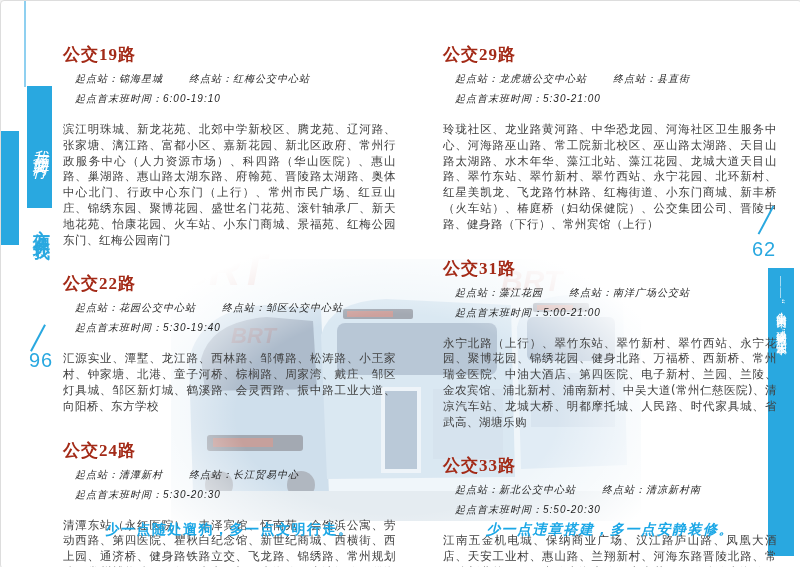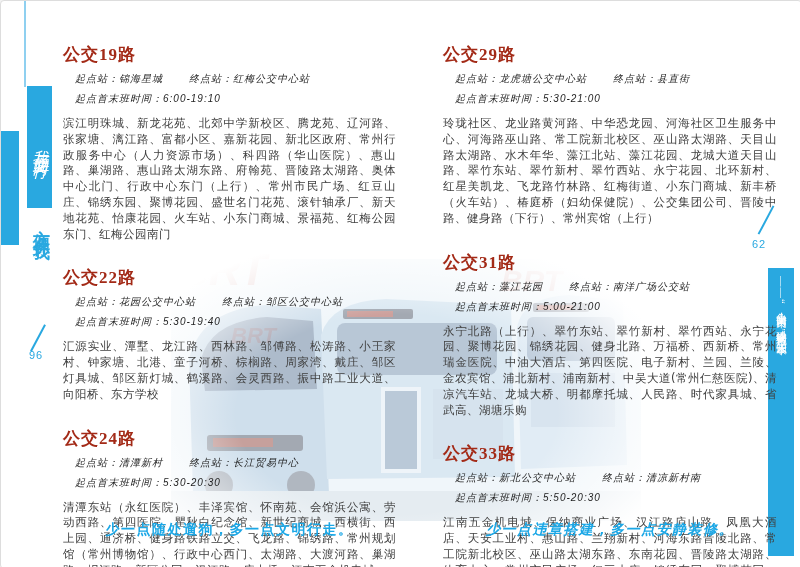--- a/index.html
+++ b/index.html
@@ -19,21 +19,21 @@
     font-family:"Liberation Serif",serif;font-weight:bold;
     font-size:17px;color:#a32a17;margin:0 0 6px 0;letter-spacing:1px;
   }
   .route-meta{
     font-family:Liberation Sans, sans-serif;font-style:italic;
     font-size:10px;color:#1e1e1e;margin:0 0 6px 12px;letter-spacing:1px;
   }
   .route-meta .gap{display:inline-block;width:26px;}
   .route-stops{
     font-size:11.5px;line-height:15.8px;color:#404040;
-    text-align:justify;letter-spacing:0.5px;margin:10px 0 0 0;
+    text-align:justify;letter-spacing:0.5px;margin:16px 0 0 0;
   }
   
   .slogan{
     position:absolute;top:520px;z-index:2;text-align:center;
     font-size:14px;font-weight:bold;color:#1ba7e6;letter-spacing:1.5px;
   }
   .slogan-left{left:62px;width:333px;}
   .slogan-right{left:442px;width:334px;font-style:italic;}
   
   .thin-rule{position:absolute;left:23px;top:0;width:2px;height:86px;background:#8fd0f0;z-index:2;}
@@ -48,21 +48,21 @@
   .edge-bar-left{position:absolute;left:0;top:130px;width:18px;height:114px;background:#29a8e0;z-index:2;}
   .left-tab{
     position:absolute;left:29px;top:216px;z-index:3;
     writing-mode:vertical-rl;color:#29a8e0;font-family:"Liberation Serif",serif;
     font-size:17px;letter-spacing:4px;font-weight:bold;
   }
   .page-slash{position:absolute;z-index:3;width:2px;background:#29a8e0;transform:rotate(28deg);}
   .slash-left{left:36px;top:322px;height:30px;}
   .slash-right{left:764px;top:203px;height:32px;}
   .page-num{
-    position:absolute;z-index:3;color:#29a8e0;font-size:11px;
+    position:absolute;z-index:3;color:#29a8e0;font-size:20px;
     font-family:"Liberation Sans",sans-serif;letter-spacing:1px;
   }
   .num-left{left:28px;top:348px;}
   .num-right{left:751px;top:237px;}
   
   .edge-bar-right{
     position:absolute;left:767px;top:267px;width:26px;height:288px;background:#29a8e0;z-index:2;
     display:flex;align-items:flex-start;justify-content:center;padding-top:8px;box-sizing:border-box;
   }
   .edge-bar-right span{

